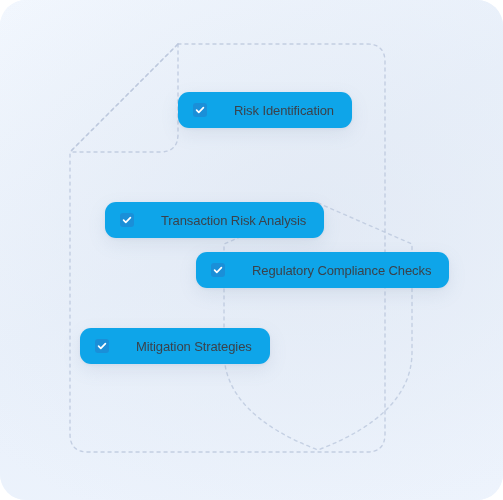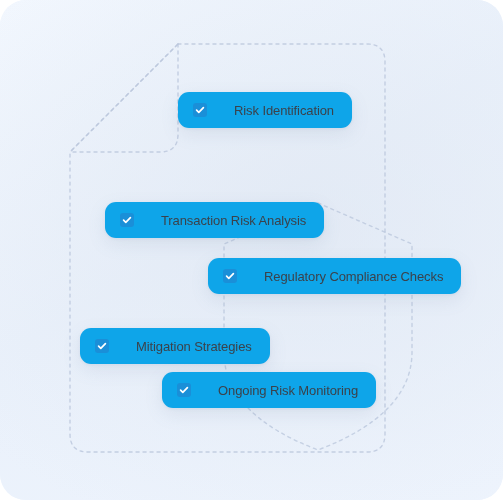--- a/index.html
+++ b/index.html
@@ -71,21 +71,21 @@
     line-height: 1;
     color: #3b424b;
     letter-spacing: -0.1px;
     font-weight: 400;
   }
 
   
   #card-0 { left: 178px; top: 92px;  }
   #card-1 { left: 263px; top: 148px; }
   #card-2 { left: 65px;  top: 202px; margin-left: 40px; }
-  #card-3 { left: 196px; top: 258px; margin-left: 12px; }
+  #card-3 { left: 196px; top: 252px; }
   #card-4 { left: 80px;  top: 328px; }
   #card-5 { left: 162px; top: 372px; }
 </style>
 </head>
 <body>
 
 <div id="scene">
 
   <div id="wash"></div>
 
@@ -153,22 +153,14 @@
 
   <div class="card" id="card-4">
     <span class="cb">
       <svg width="10" height="10" viewBox="0 0 10 10">
         <path d="M1.6 5.2 L3.8 7.3 L8.4 2.6" fill="none" stroke="#ffffff" stroke-width="1.7" stroke-linecap="round" stroke-linejoin="round"></path>
       </svg>
     </span>
     <span class="card-label">Mitigation Strategies</span>
   </div>
 
-  <div class="card" id="card-5">
-    <span class="cb">
-      <svg width="10" height="10" viewBox="0 0 10 10">
-        <path d="M1.6 5.2 L3.8 7.3 L8.4 2.6" fill="none" stroke="#ffffff" stroke-width="1.7" stroke-linecap="round" stroke-linejoin="round"></path>
-      </svg>
-    </span>
-    <span class="card-label">Ongoing Risk Monitoring</span>
-  </div>
 
 </div>
 
 </body></html>

